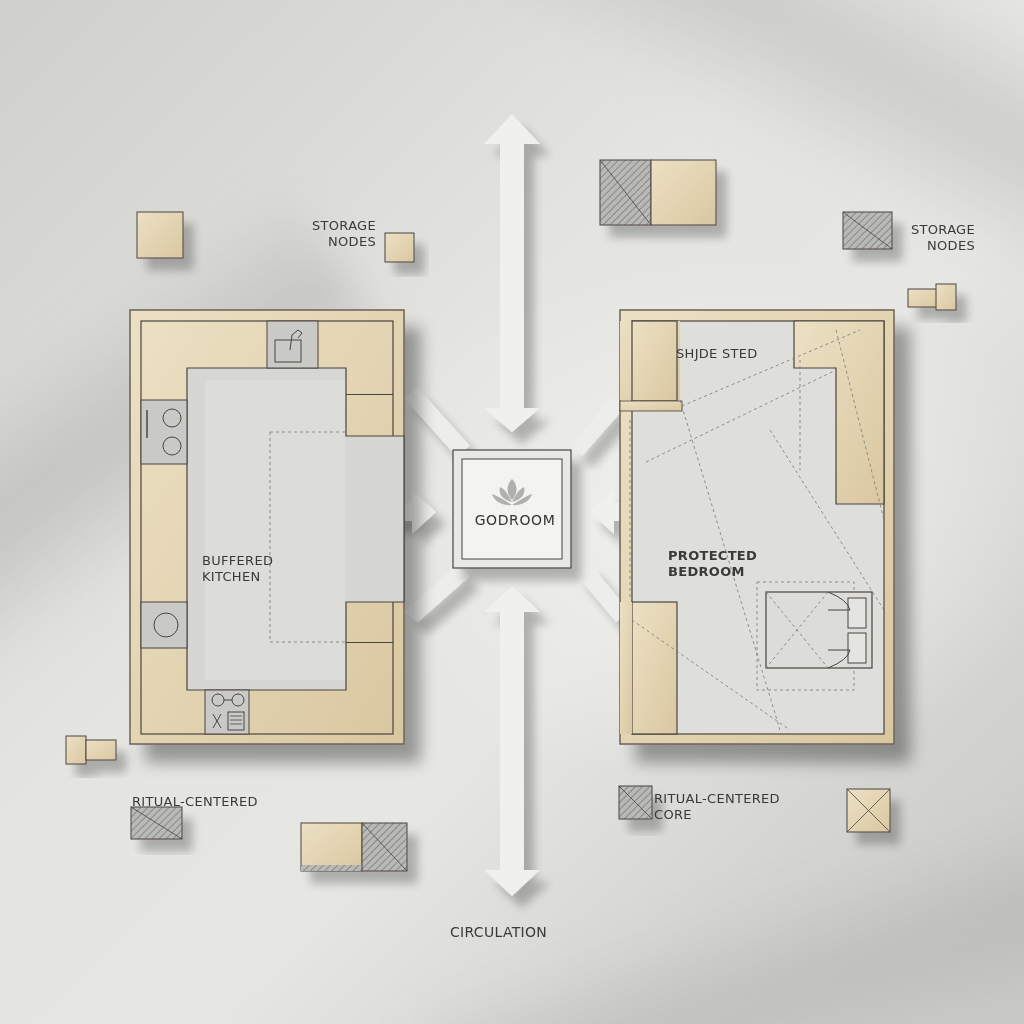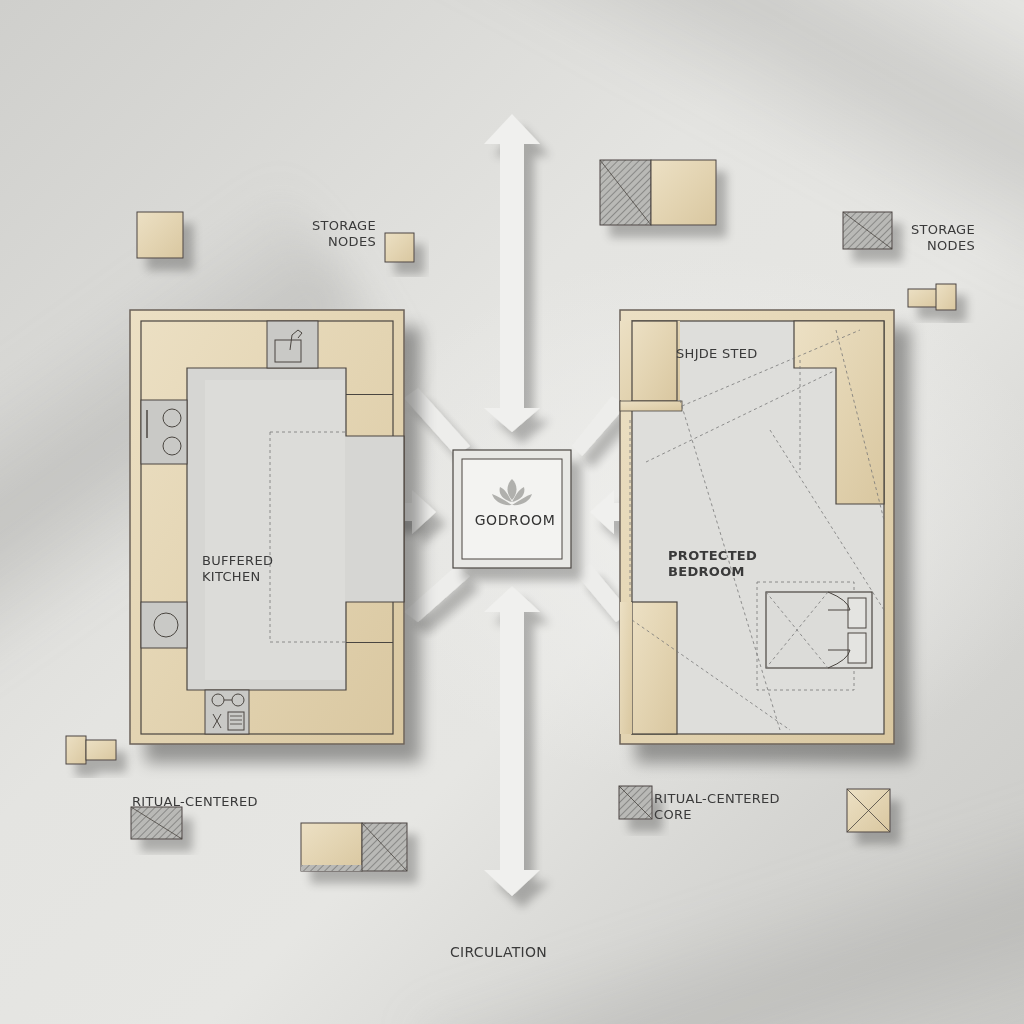--- a/index.html
+++ b/index.html
@@ -253,13 +253,13 @@
 
 <div class="label left" style="left:132px; top:794px;">
   <div>RITUAL-CENTERED</div>
 </div>
 
 <div class="label" style="left:654px; top:791px; width:130px;">
   <div>RITUAL-CENTERED</div>
   <div>CORE</div>
 </div>
 
-<div class="label" style="left:450px; top:944px; width:124px; font-size:14px;">CIRCULATION</div>
+<div class="label" style="left:450px; top:924px; width:124px; font-size:14px;">CIRCULATION</div>
 
 </body></html>

